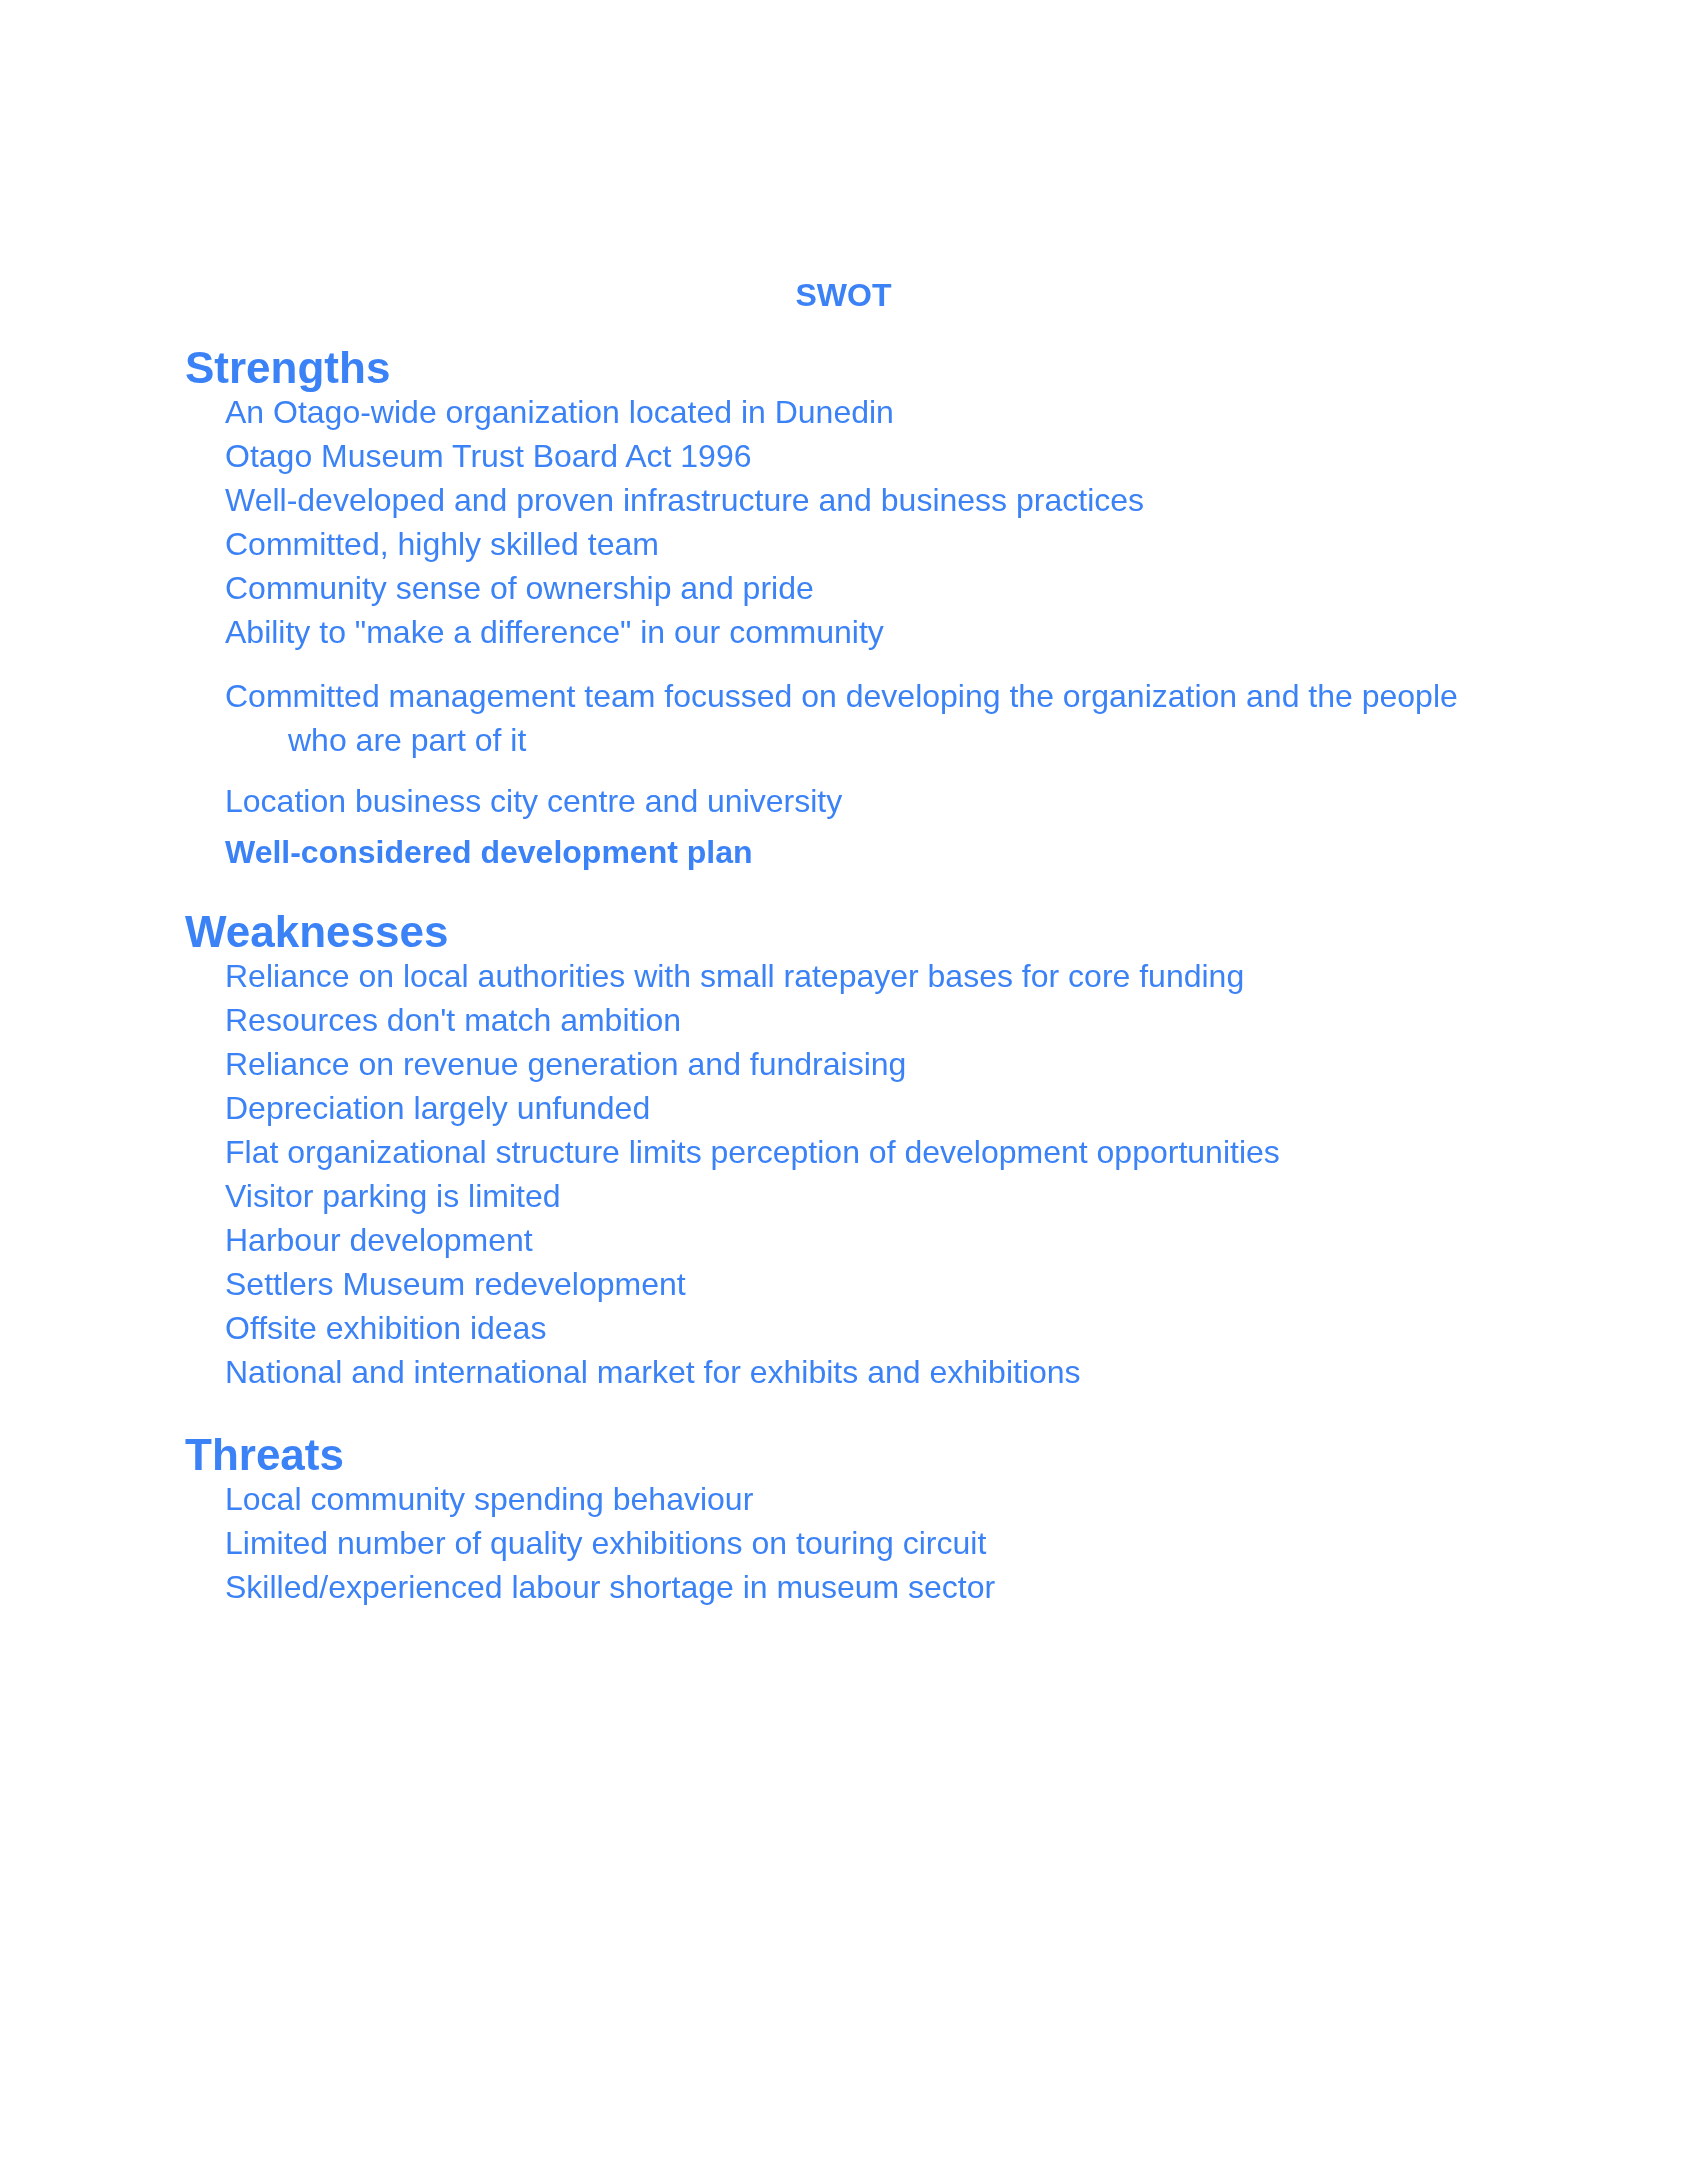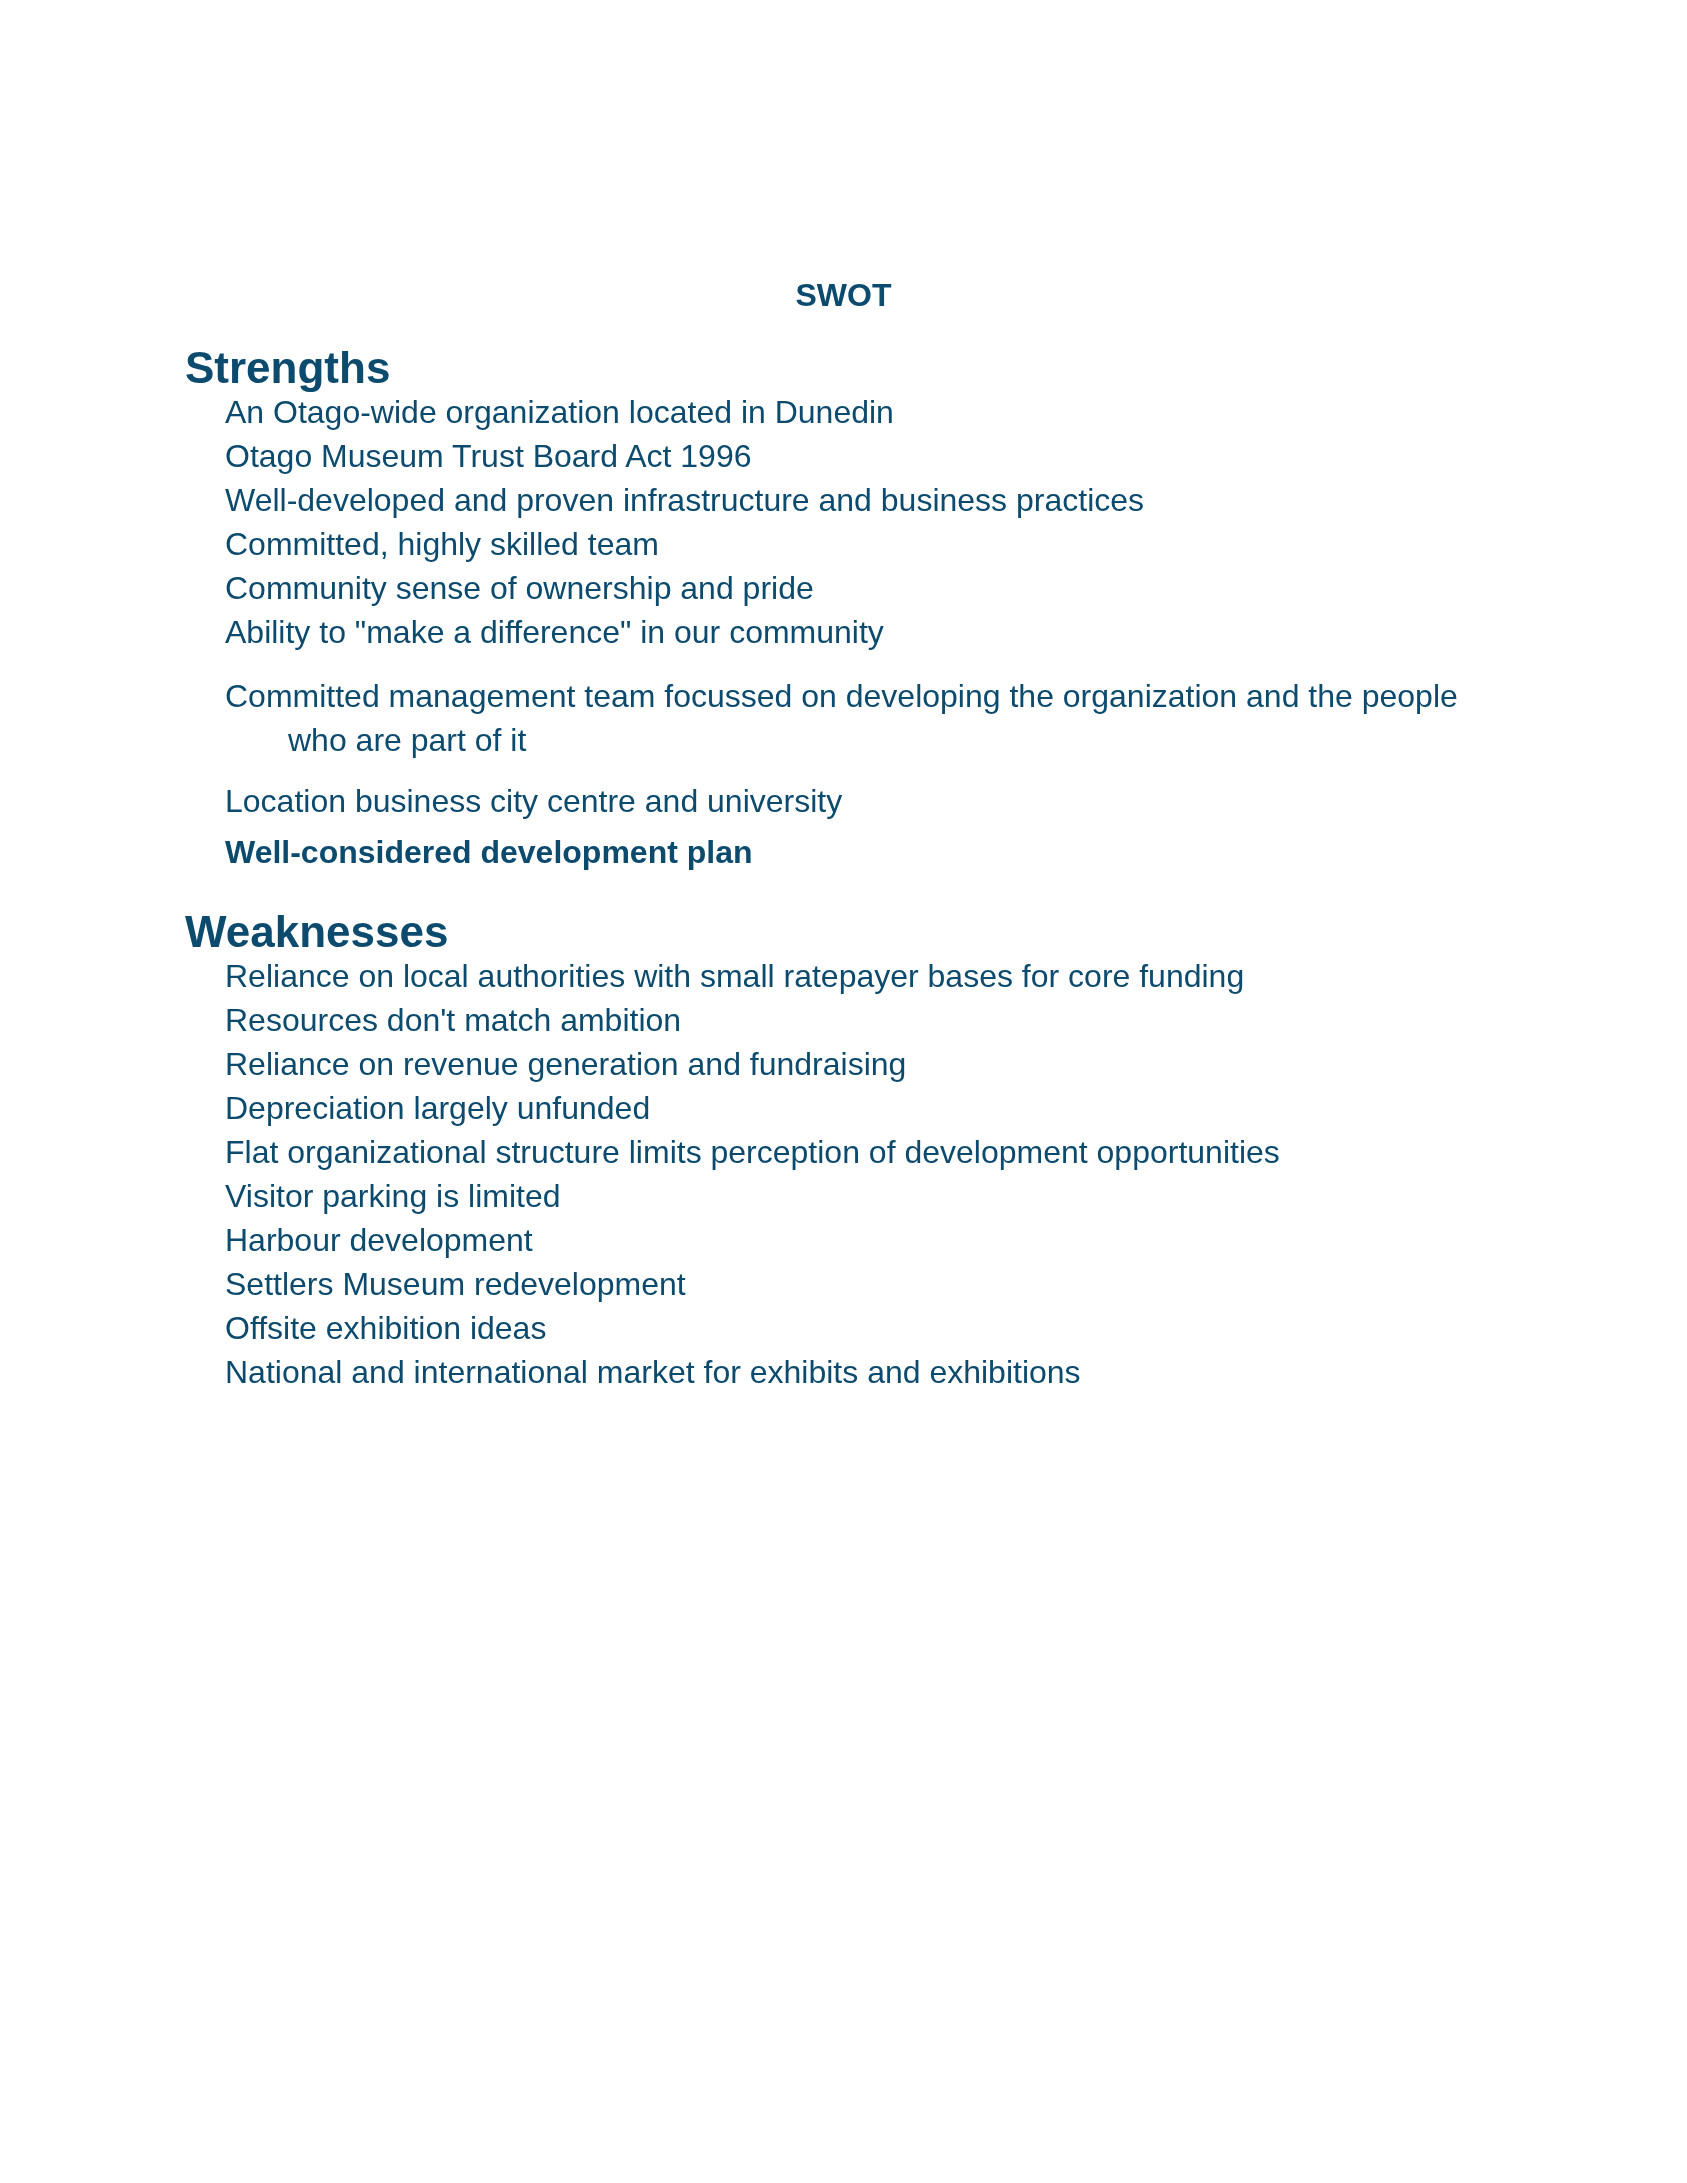--- a/index.html
+++ b/index.html
@@ -5,21 +5,21 @@
   html, body {
     margin: 0;
     padding: 0;
     background: #ffffff;
   }
   .page {
     position: relative;
     width: 1687px;
     height: 2183px;
     background: #ffffff;
-    color: #0c4a6e;
+    color: #3b82f6;
     font-family: "Liberation Sans", sans-serif;
     font-size: 32px;
     line-height: 44px;
     box-sizing: border-box;
     padding-top: 273px;
     overflow: hidden;
   }
   .title {
     margin: 0;
     font-size: 32px;
@@ -81,15 +81,21 @@
     <p class="item">Visitor parking is limited</p>
   </section>
 
   <section class="sec">
     <p class="item">Harbour development</p>
     <p class="item">Settlers Museum redevelopment</p>
     <p class="item">Offsite exhibition ideas</p>
     <p class="item">National and international market for exhibits and exhibitions</p>
   </section>
 
+  <section class="sec">
+    <h2 class="heading h-threats">Threats</h2>
+    <p class="item">Local community spending behaviour</p>
+    <p class="item">Limited number of quality exhibitions on touring circuit</p>
+    <p class="item">Skilled/experienced labour shortage in museum sector</p>
+  </section>
 
 </main>
 
 
 </body></html>

